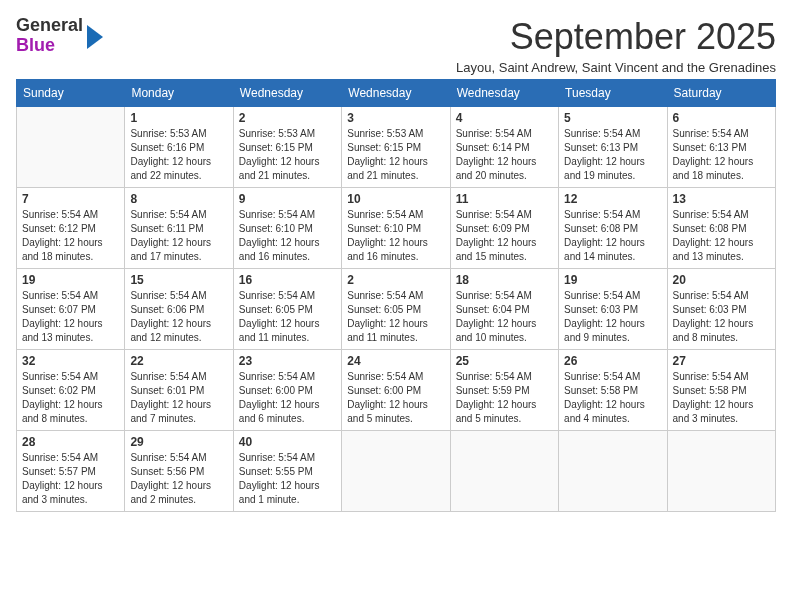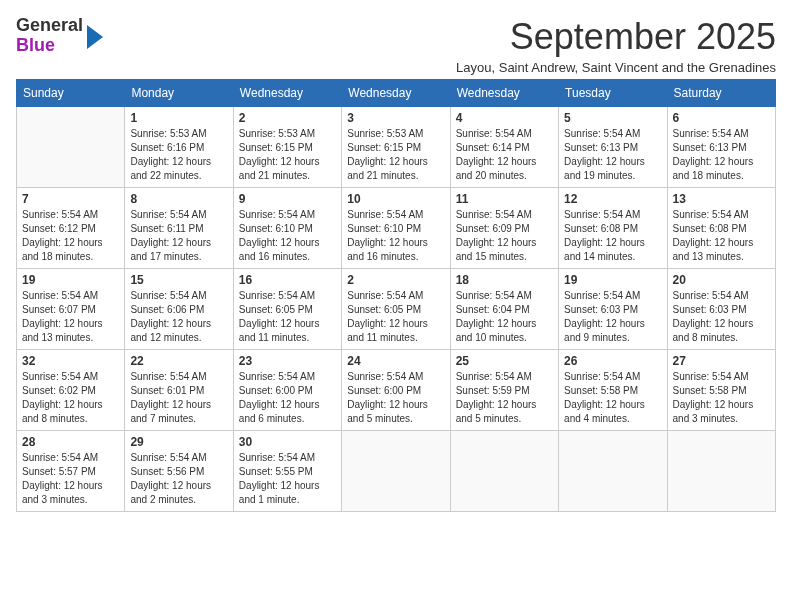--- a/index.html
+++ b/index.html
@@ -324,21 +324,21 @@
 and 3 minutes.</div>
         </td>
         <td>
           <span class="day-num">29</span>
           <div class="day-info" style="white-space: pre-line;">Sunrise: 5:54 AM
 Sunset: 5:56 PM
 Daylight: 12 hours
 and 2 minutes.</div>
         </td>
         <td>
-          <span class="day-num">30</span>
+          <span class="day-num">40</span>
           <div class="day-info" style="white-space: pre-line;">Sunrise: 5:54 AM
 Sunset: 5:55 PM
 Daylight: 12 hours
 and 1 minute.</div>
         </td>
         <td class="empty-cell"></td>
         <td class="empty-cell"></td>
         <td class="empty-cell"></td>
         <td class="empty-cell"></td>
       </tr>

